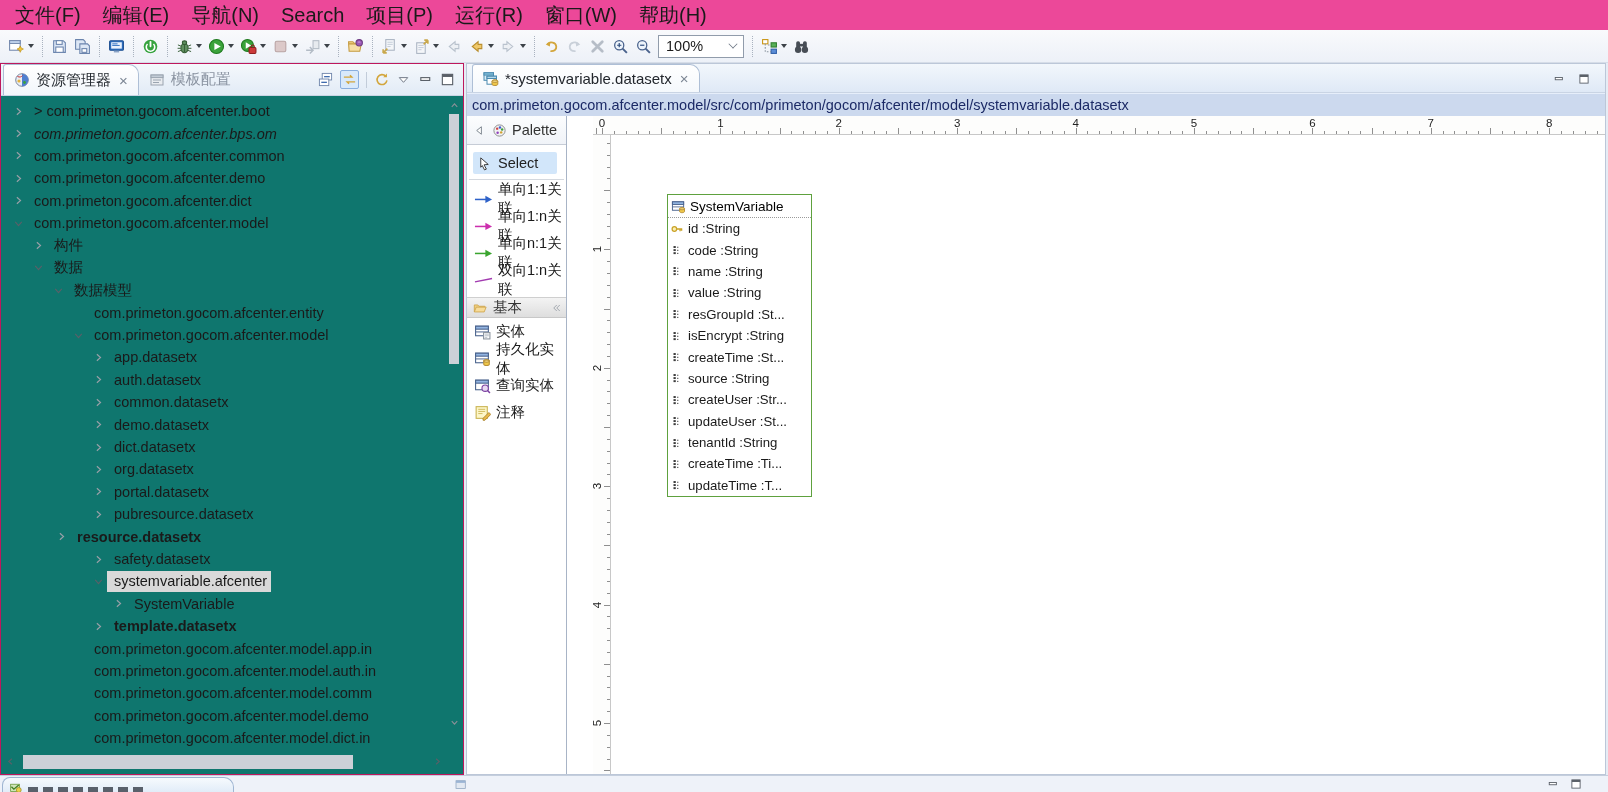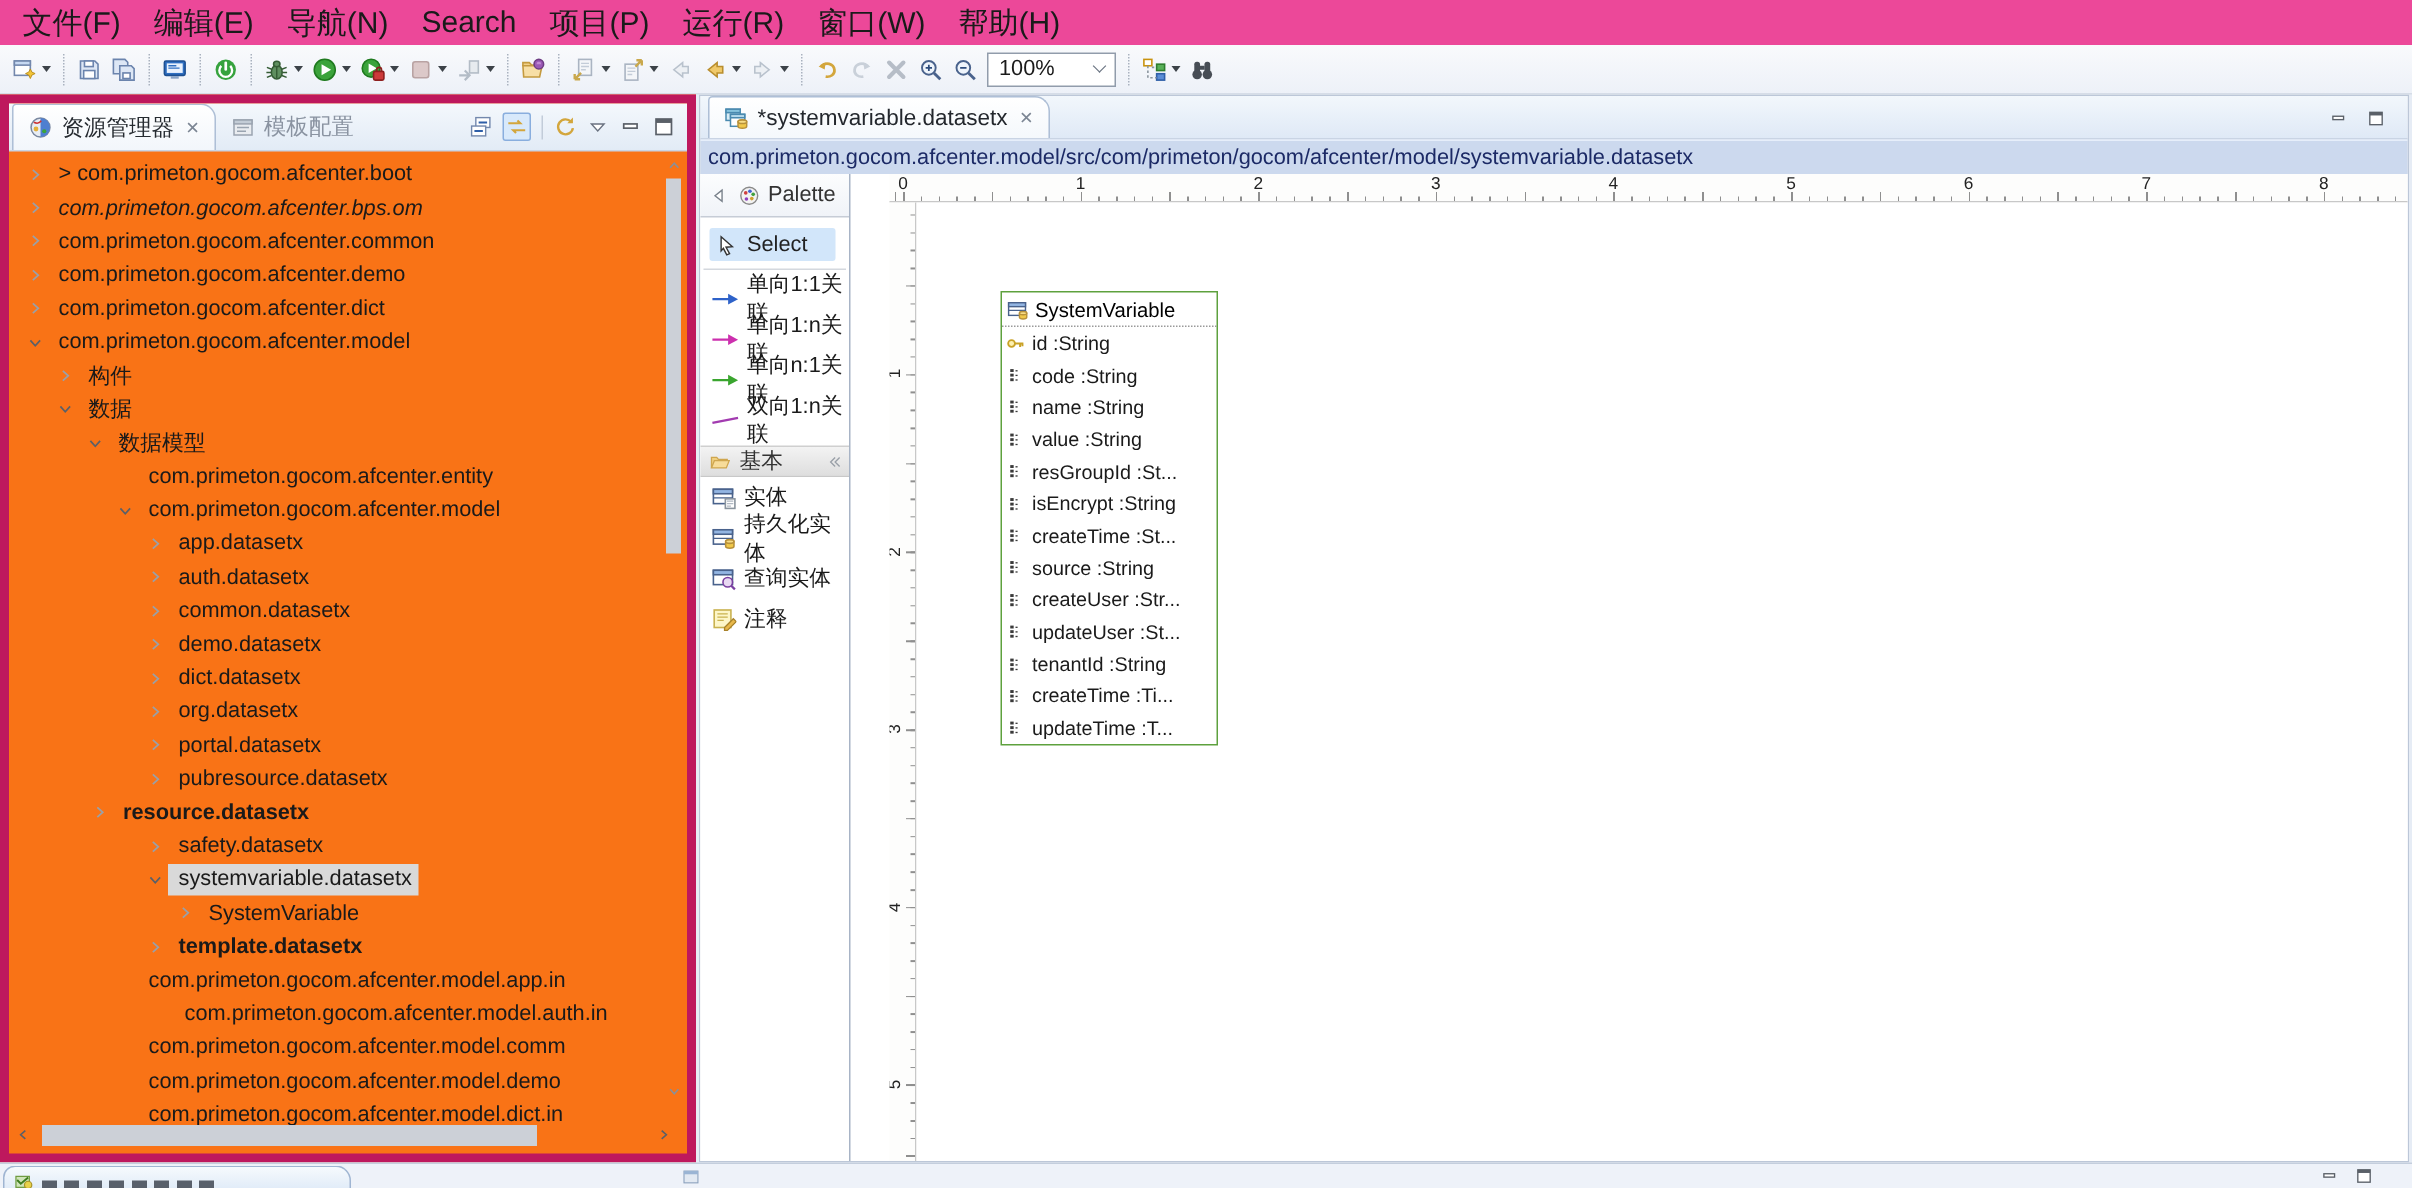--- a/index.html
+++ b/index.html
@@ -15,21 +15,21 @@
 
 .toolbar{position:absolute;left:0;top:30px;width:100%;height:33px;background:linear-gradient(#f9fafc,#edf1f8);border-bottom:1px solid #d6dde8;display:flex;align-items:center;padding-left:5px}
 .tb-btn{height:25px;display:flex;align-items:center;padding:0 3px;border-radius:3px}
 .tb-btn .icon svg{width:17px;height:17px}
 .caret{width:0;height:0;border-left:3.5px solid transparent;border-right:3.5px solid transparent;border-top:4px solid #3c4248;margin-left:3px}
 .tb-sep{width:1px;height:21px;border-left:1px dotted #a9b2bf;margin:0 5px}
 .tb-combo{width:86px;height:23px;background:#fff;border:1px solid #919cab;display:flex;align-items:center;justify-content:space-between;padding:0 6px 0 7px;font-size:14.5px;margin:0 3px}
 .combo-arrow{width:8px;height:8px;border-right:1.6px solid #6a7482;border-bottom:1.6px solid #6a7482;transform:rotate(45deg) scale(.8);margin-top:-4px}
 
 
-.left-panel{position:absolute;left:0;top:63px;width:464px;height:712px;background:#f97316;border:6px solid #be185d}
+.left-panel{position:absolute;left:0;top:63px;width:464px;height:712px;background:#0f766e;border:1px solid #be185d}
 .ptabbar{position:absolute;left:0;top:0;width:100%;height:32px;background:linear-gradient(#f4f8fc,#e2ebf6);border-bottom:1px solid #c9d4e4;display:flex;align-items:flex-end}
 .ptab{height:31px;display:flex;align-items:center;gap:6px;padding:0 10px;font-size:15px;color:#8a93a1}
 .ptab .icon svg{width:16px;height:16px}
 .ptab.active{background:linear-gradient(#ffffff,#f2f6fb);border:1px solid #aebfd6;border-bottom:none;border-radius:3px 10px 0 0;color:#262b31;margin-left:2px}
 .tab-close{color:#7c8694;font-size:15px;line-height:1;margin-left:2px}
 .ptoolbar{margin-left:auto;display:flex;align-items:center;gap:7px;padding-right:8px;height:100%}
 .ptool{display:flex;align-items:center}
 .ptool svg{width:15px;height:15px}
 .ptool.toggled{background:#d8e9fb;border:1px solid #89aede;border-radius:2px;padding:1px}
 .ptool-sep{width:1px;height:16px;background:#c2ccd9}
@@ -806,21 +806,21 @@
           <span class="icon">
             <svg viewBox="0 0 16 16">
               <rect x="1" y="1.8" width="9.5" height="7.5" fill="#d8ecf6" stroke="#4a8ab0"></rect>
               <rect x="1" y="1.8" width="9.5" height="2.3" fill="#86c2dd" stroke="#4a8ab0"></rect>
               <rect x="4" y="5.2" width="9.5" height="8" fill="#fff" stroke="#4a8ab0"></rect>
               <rect x="4" y="5.2" width="9.5" height="2.3" fill="#b5d9ec" stroke="#4a8ab0"></rect>
               <path d="M9 10.2c0-.8 1.3-1.3 2.9-1.3s2.9.5 2.9 1.3v3c0 .8-1.3 1.3-2.9 1.3s-2.9-.5-2.9-1.3z" fill="#f0c84a" stroke="#b8913a"></path>
               <ellipse cx="11.9" cy="10.2" rx="2.9" ry="1.2" fill="#f7dc86" stroke="#b8913a"></ellipse>
             </svg>
           </span>
-          <span>systemvariable.datasetx</span>
+          <span>systemvariable.afcenter</span>
         </span>
       </div>
       <div class="tree-row" style="padding-left: 108px;">
         <span class="expander">
           <svg viewBox="0 0 16 16">
             <path d="M6 4l4.5 4L6 12" fill="none" stroke="#9aa0a8" stroke-width="1.4"></path>
           </svg>
         </span>
         <span class="titem">
           <span class="icon">
@@ -864,21 +864,21 @@
               <rect x="9" y="1.5" width="5" height="4.4" fill="#fff" stroke="#7388ad"></rect>
               <rect x="1.5" y="8" width="5" height="4.4" fill="#fff" stroke="#7388ad"></rect>
               <rect x="9" y="8" width="5" height="4.4" fill="#fff" stroke="#7388ad"></rect>
               <circle cx="12.6" cy="12.2" r="2.9" fill="#eaf2ff" stroke="#3a6cc0"></circle>
               <path d="M11.8 11.6c0-1.2 1.6-1.2 1.6-.2 0 .7-.7.6-.7 1.3M12.6 13.8v.1" stroke="#3a6cc0" fill="none" stroke-width=".85"></path>
             </svg>
           </span>
           <span>com.primeton.gocom.afcenter.model.app.in</span>
         </span>
       </div>
-      <div class="tree-row" style="padding-left: 68px; margin-left: 24px;">
+      <div class="tree-row" style="padding-left: 68px;">
         <span class="expander"></span>
         <span class="titem">
           <span class="icon">
             <svg viewBox="0 0 16 16">
               <rect x="1.5" y="1.5" width="5" height="4.4" fill="#fff" stroke="#7388ad"></rect>
               <rect x="9" y="1.5" width="5" height="4.4" fill="#fff" stroke="#7388ad"></rect>
               <rect x="1.5" y="8" width="5" height="4.4" fill="#fff" stroke="#7388ad"></rect>
               <rect x="9" y="8" width="5" height="4.4" fill="#fff" stroke="#7388ad"></rect>
               <circle cx="12.6" cy="12.2" r="2.9" fill="#eaf2ff" stroke="#3a6cc0"></circle>
               <path d="M11.8 11.6c0-1.2 1.6-1.2 1.6-.2 0 .7-.7.6-.7 1.3M12.6 13.8v.1" stroke="#3a6cc0" fill="none" stroke-width=".85"></path>

